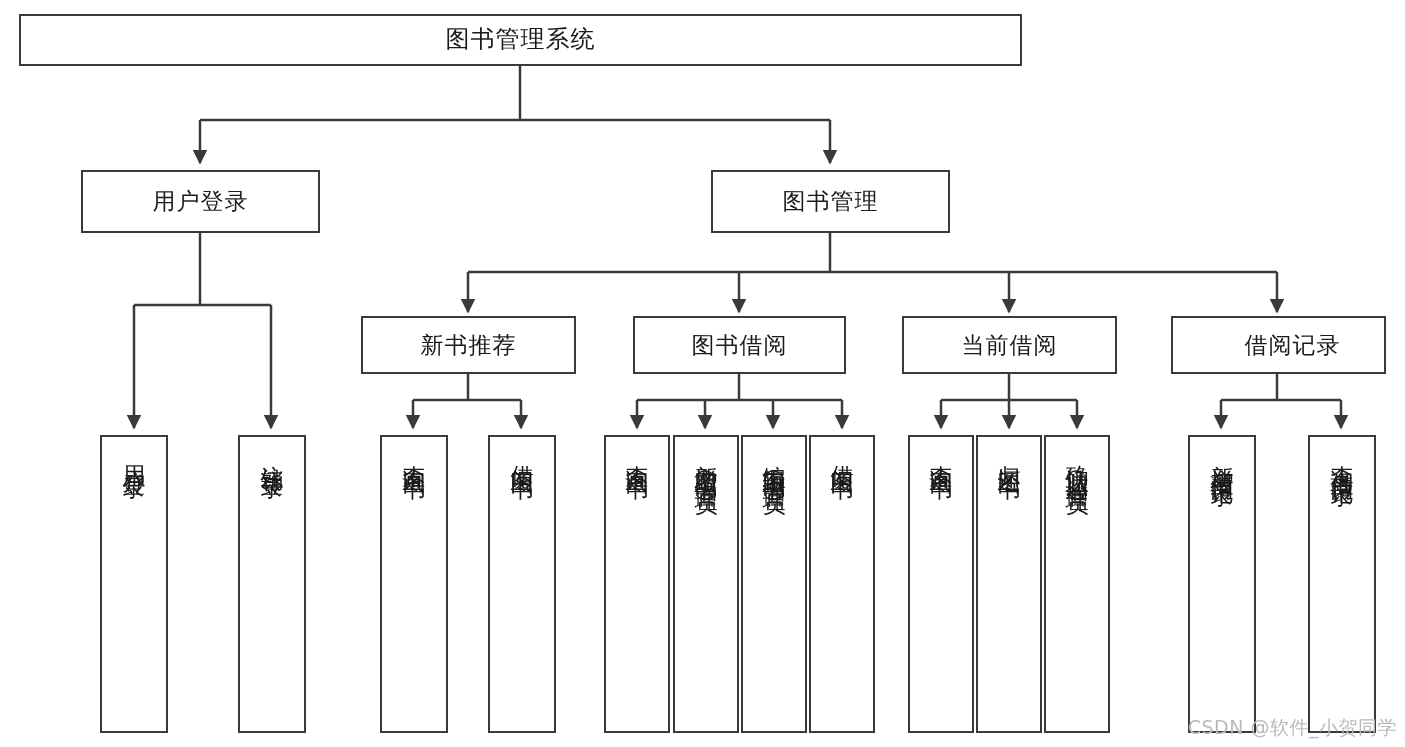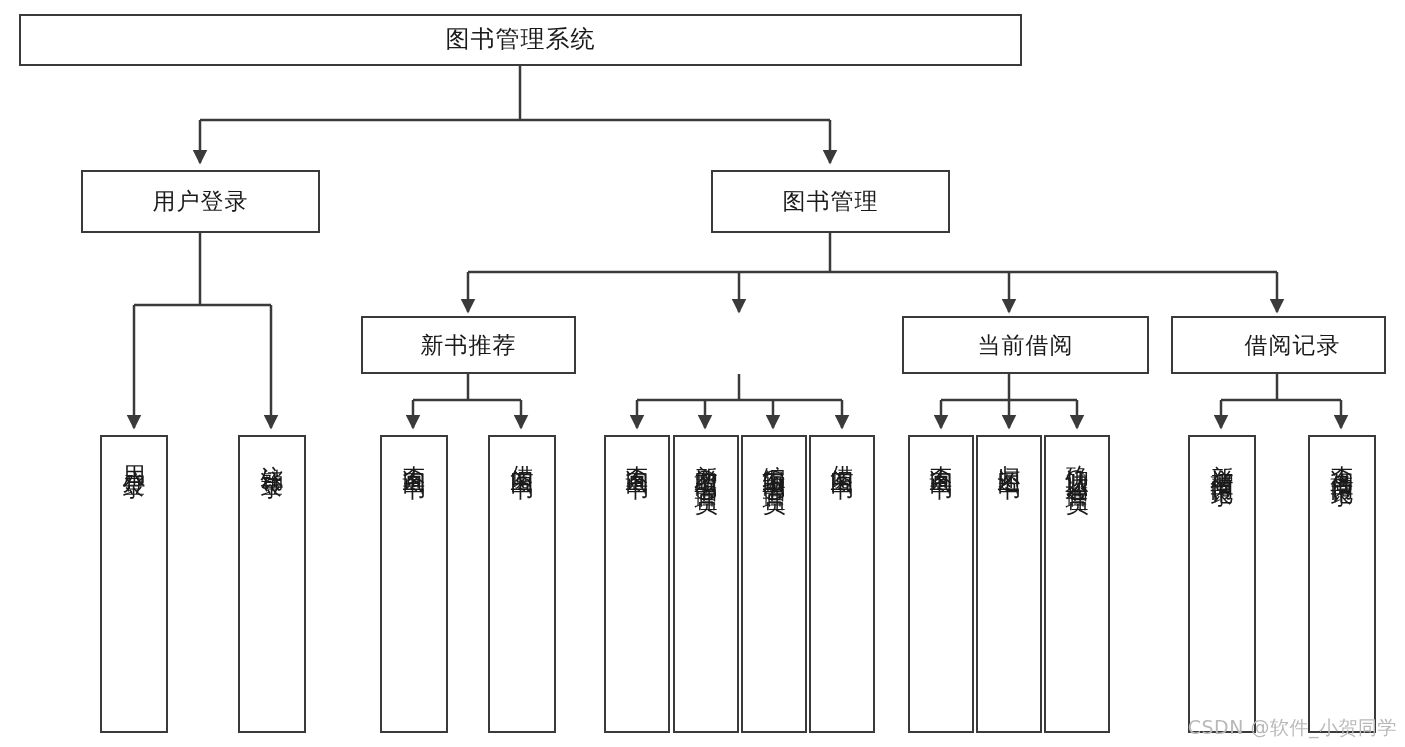--- a/index.html
+++ b/index.html
@@ -131,21 +131,24 @@
   <div class="node" style="left:81px; top:170px; width:239px; height:63px;">
     <span class="node-label">用户登录</span>
   </div>
   <div class="node" style="left:361px; top:316px; width:215px; height:58px;">
     <span class="node-label">新书推荐</span>
   </div>
 
   <div class="node" style="left:711px; top:170px; width:239px; height:63px;">
     <span class="node-label">图书管理</span>
   </div>
-  <div class="node" style="left:902px; top:316px; width:247px; height:58px;">
+  <div class="node" style="left:633px; top:316px; width:213px; height:58px;">
+    <span class="node-label">图书借阅</span>
+  </div>
+  <div class="node" style="left:902px; top:316px; width:215px; height:58px;">
     <span class="node-label">当前借阅</span>
   </div>
   <div class="node" style="left:1171px; top:316px; width:215px; height:58px;padding-left:28px;">
     <span class="node-label">借阅记录</span>
   </div>
 
   <div class="node vertical" style="left:100px; top:435px; width:68px; height:298px;">
     <span class="node-label">用户登录</span>
   </div>
   <div class="node vertical" style="left:238px; top:435px; width:68px; height:298px;">

